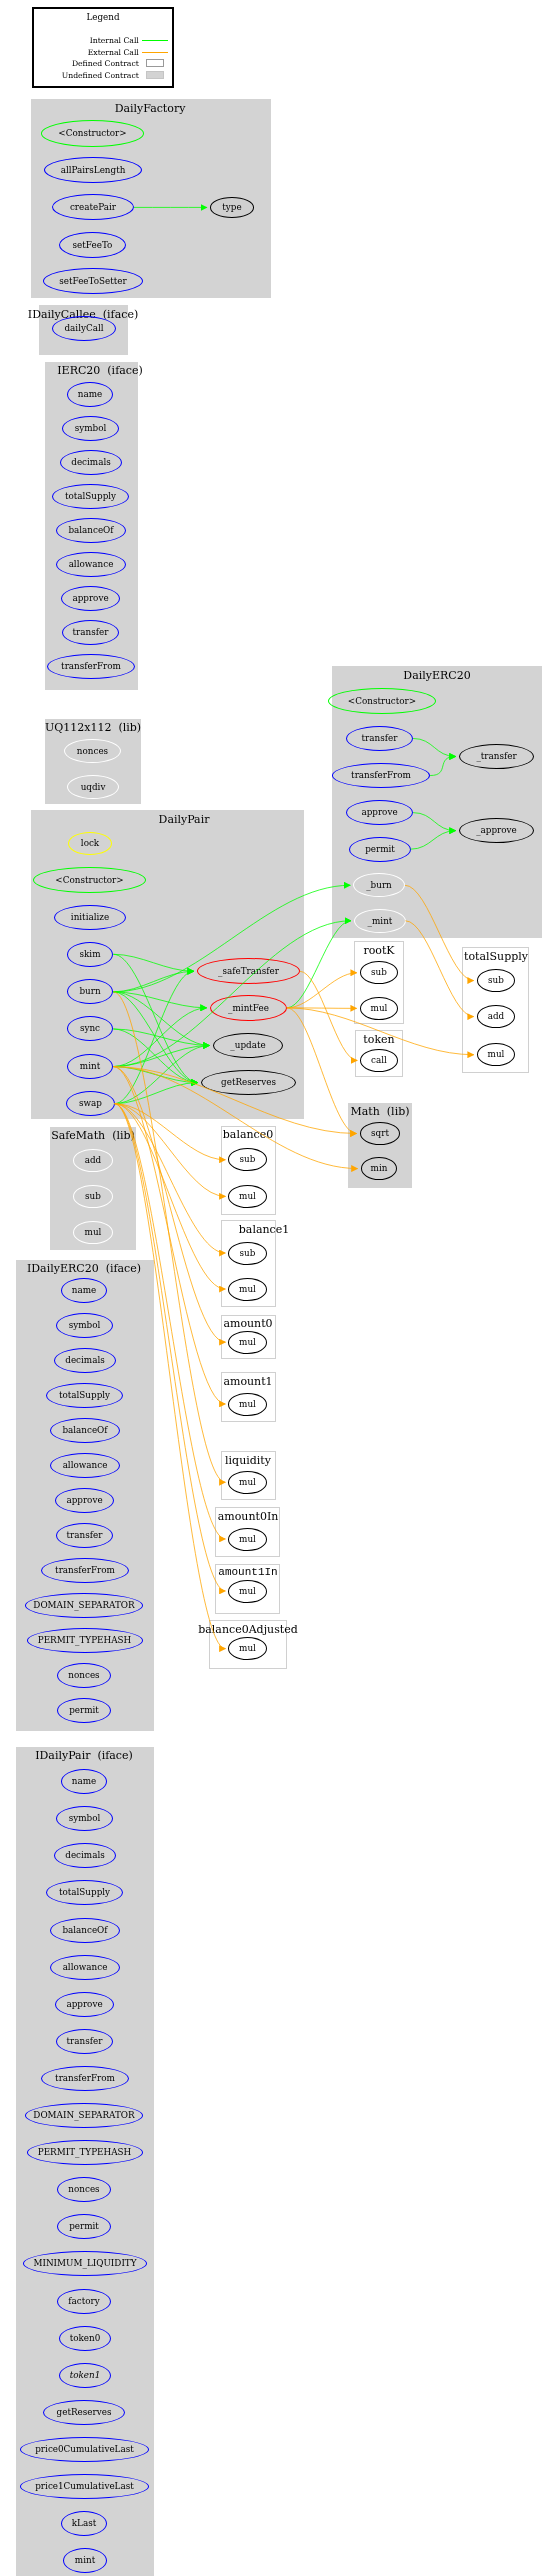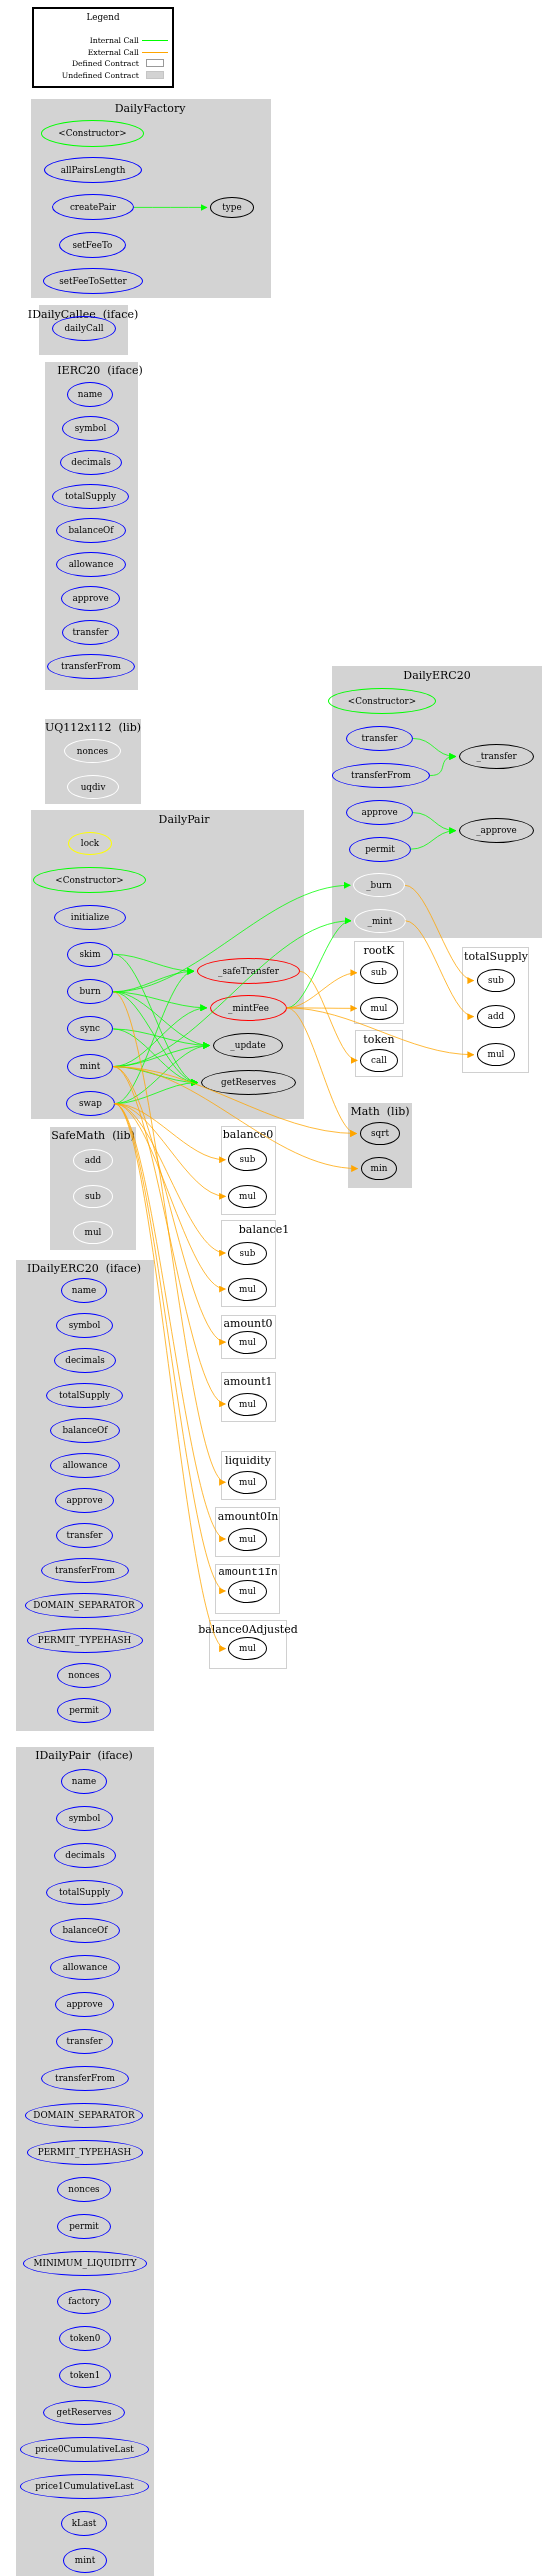--- a/index.html
+++ b/index.html
@@ -151,21 +151,21 @@
     <div class="node s-blue" style="left: 55px; top: 1992px; width: 59px; height: 25px;">approve</div>
     <div class="node s-blue" style="left: 56px; top: 2029px; width: 57px; height: 25px;">transfer</div>
     <div class="node s-blue" style="left: 41px; top: 2066px; width: 88px; height: 25px;">transferFrom</div>
     <div class="node s-blue" style="left: 25px; top: 2103px; width: 118px; height: 25px;">DOMAIN_SEPARATOR</div>
     <div class="node s-blue" style="left: 26.5px; top: 2140px; width: 116px; height: 25px;">PERMIT_TYPEHASH</div>
     <div class="node s-blue" style="left: 57px; top: 2177px; width: 54px; height: 25px;">nonces</div>
     <div class="node s-blue" style="left: 57px; top: 2214px; width: 54px; height: 25px;">permit</div>
     <div class="node s-blue" style="left: 23px; top: 2251px; width: 124px; height: 25px;">MINIMUM_LIQUIDITY</div>
     <div class="node s-blue" style="left: 57px; top: 2289px; width: 54px; height: 25px;">factory</div>
     <div class="node s-blue" style="left: 59px; top: 2326px; width: 52px; height: 25px;">token0</div>
-    <div class="node s-blue" style="left: 59px; top: 2363px; width: 52px; height: 25px;">token1</div>
+    <div class="node s-blue" style="left: 59px; top: 2363px; width: 52px; height: 25px; font-style: italic;">token1</div>
     <div class="node s-blue" style="left: 43px; top: 2400px; width: 82px; height: 25px;">getReserves</div>
     <div class="node s-blue" style="left: 20px; top: 2437px; width: 129px; height: 25px;">price0CumulativeLast</div>
     <div class="node s-blue" style="left: 20px; top: 2474px; width: 129px; height: 25px;">price1CumulativeLast</div>
     <div class="node s-blue" style="left: 61px; top: 2511px; width: 46px; height: 25px;">kLast</div>
     <div class="node s-blue" style="left: 63px; top: 2548px; width: 44px; height: 25px;">mint</div>
     <div class="varbox" style="left: 354px; top: 941px; width: 50px; height: 83px;"></div>
     <div class="gtitle" style="left: 379px; top: 945px;">rootK</div>
     <div class="node s-black" style="left: 360px; top: 961px; width: 38px; height: 23px;">sub</div>
     <div class="node s-black" style="left: 360px; top: 997px; width: 38px; height: 23px;">mul</div>
     <div class="varbox" style="left: 355px; top: 1030px; width: 48px; height: 47px;"></div>

